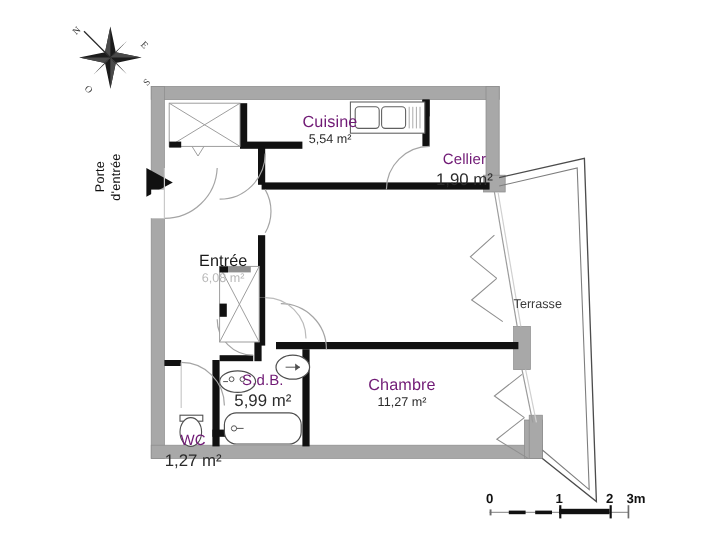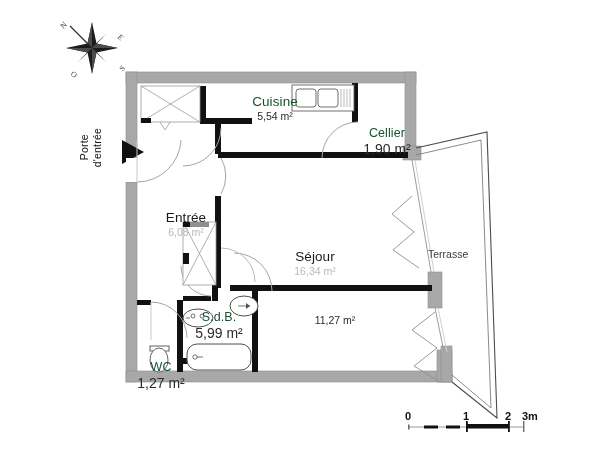--- a/index.html
+++ b/index.html
@@ -32,21 +32,21 @@
     position: absolute;
     text-align: center;
     color: #1a1a1a;
     line-height: 1.12;
     white-space: nowrap;
     pointer-events: none;
   }
   .room-name {
     font-size: 13.5px;
     font-weight: 400;
-    color: #14532d;
+    color: #701a75;
     letter-spacing: 0.1px;
   }
   .room-area {
     font-size: 10.5px;
     font-weight: 400;
     color: #2b2b2b;
     margin-top: 2px;
   }
   .room-label.faint .room-name { color: #1a1a1a; margin-top: 47px; }
   .room-label.faint .room-area { color: #b9b9b9; }
@@ -299,26 +299,23 @@
   <div class="room-label small" style="left:350px; top:94px; width:74px;margin-top:32px;">
     <div class="room-name">Cellier</div>
     <div class="room-area">1,90 m²</div>
   </div>
 
   <div class="room-label faint" style="left:140px; top:163px; width:92px;">
     <div class="room-name">Entrée</div>
     <div class="room-area">6,08 m²</div>
   </div>
 
-  <div class="room-label faint" style="left:265px; top:202px; width:100px;">
-    <div class="room-name">Séjour</div>
-    <div class="room-area">16,34 m²</div>
-  </div>
 
   <div class="room-label" style="left:282px; top:313px; width:106px;">
+    <div class="room-name">Chambre</div>
     <div class="room-area">11,27 m²</div>
   </div>
 
   <div class="room-label small" style="left:182px; top:310px; width:74px;">
     <div class="room-name">S.d.B.</div>
     <div class="room-area">5,99 m²</div>
   </div>
 
   <div class="room-label small" style="left:134px; top:316px; width:54px;margin-top:44px;">
     <div class="room-name">WC</div>

